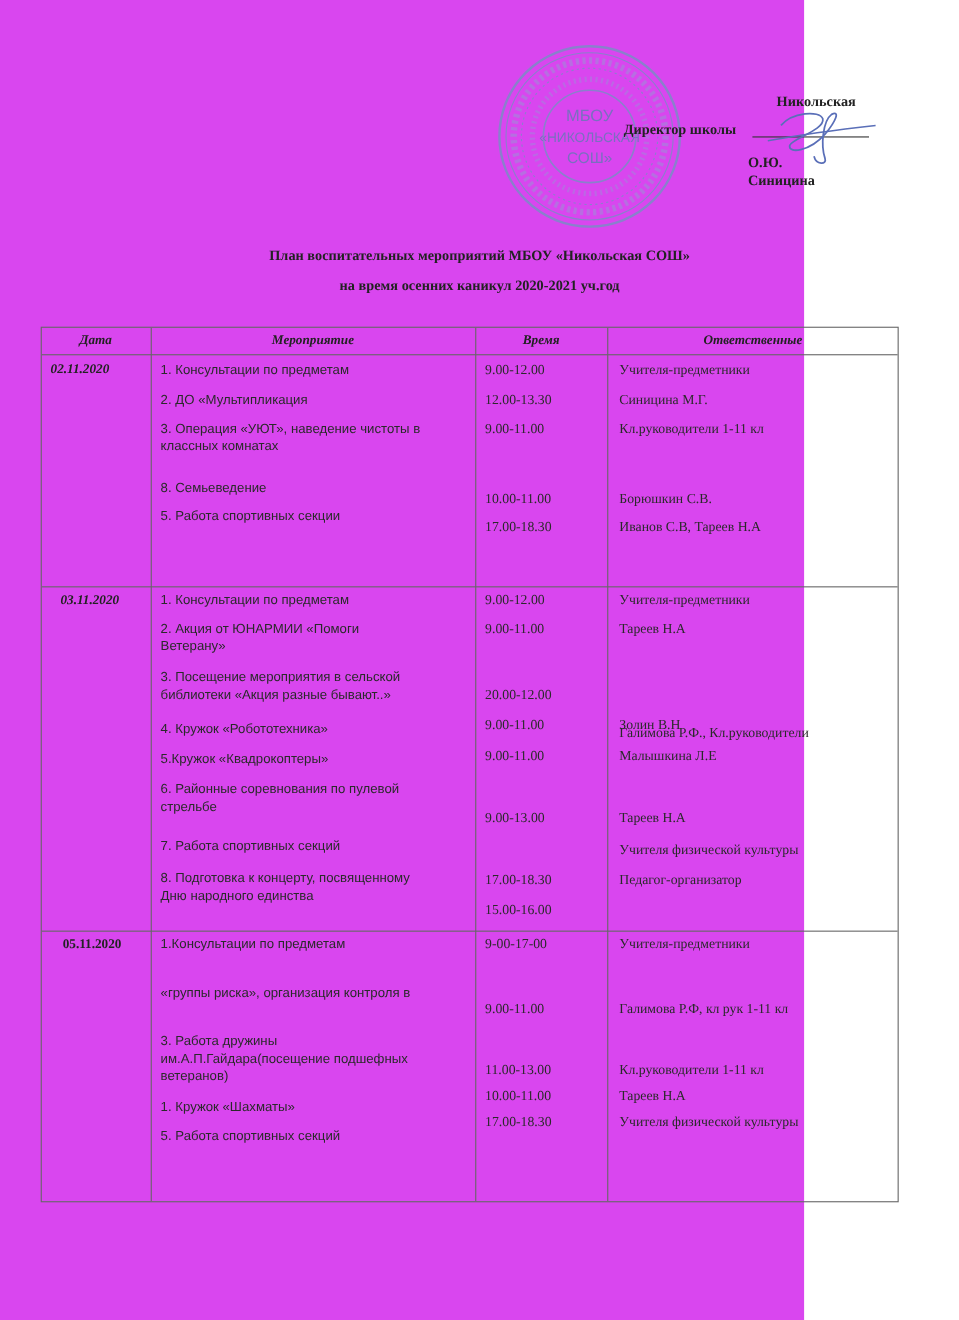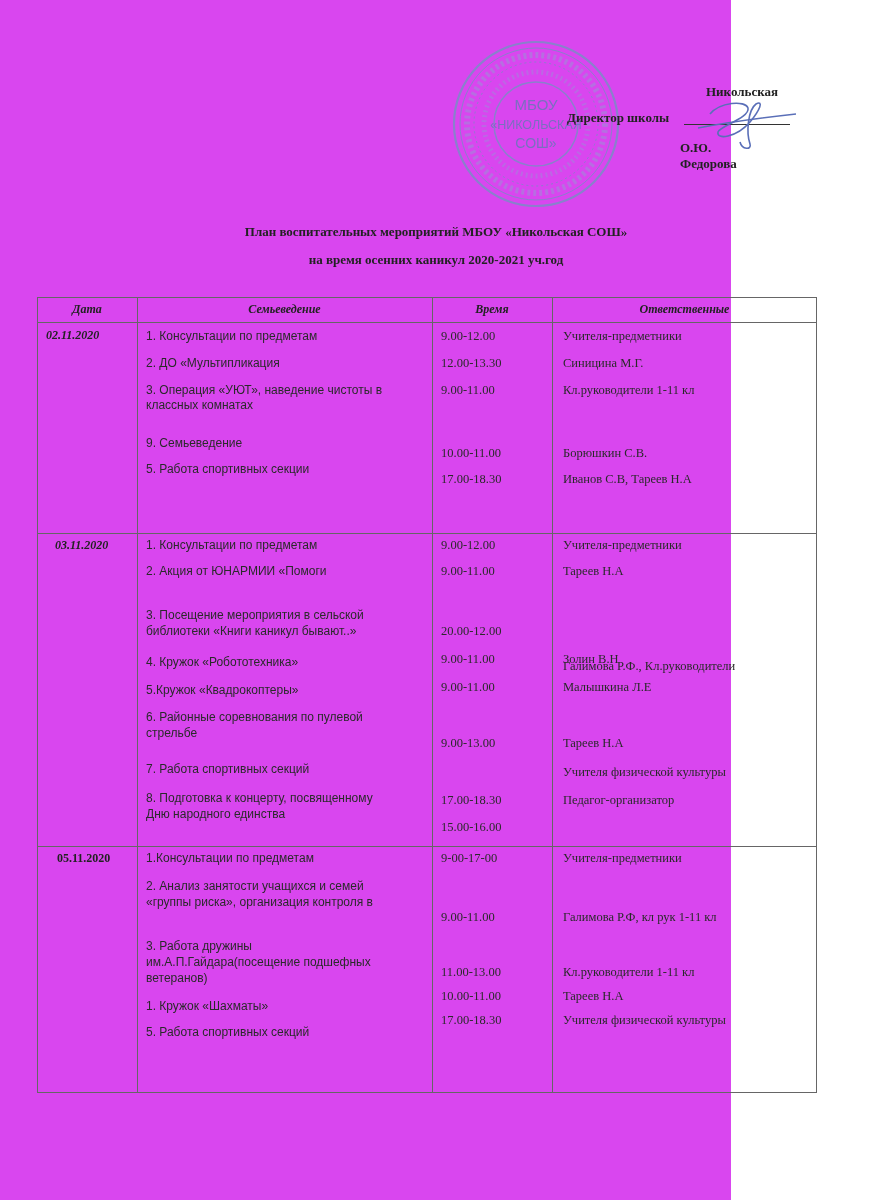--- a/index.html
+++ b/index.html
@@ -62,64 +62,65 @@
     </svg>
   </div>
 
   <div class="approve approve-title">Никольская</div>
   <div class="approve approve-role">Директор школы</div>
   <div class="approve-line"></div>
   <svg class="signature" viewBox="0 0 110 60">
     <path d="M20 22 C 30 10, 55 8, 58 16 C 60 26, 30 34, 28 40 C 26 48, 46 46, 60 30 C 70 18, 74 8, 66 12 C 58 18, 56 40, 60 52 C 62 58, 52 58, 50 50" fill="none" stroke="#5a6fb8" stroke-width="1.6"></path>
     <path d="M8 36 C 40 30, 70 26, 106 22" fill="none" stroke="#5a6fb8" stroke-width="1.4"></path>
   </svg>
-  <div class="approve approve-name">О.Ю. Федорова</div>
+  <div class="approve approve-name">О.Ю. Синицина</div>
 
   <div class="doc-title l1">План воспитательных мероприятий МБОУ «Никольская СОШ»</div>
   <div class="doc-title l2">на время осенних каникул 2020-2021 уч.год</div>
 
   <div class="tbl">
     <div class="vline" style="left:99px"></div>
     <div class="vline" style="left:394px"></div>
     <div class="vline" style="left:514px"></div>
     <div class="hline" style="top:24px"></div>
     <div class="hline" style="top:235px"></div>
     <div class="hline" style="top:548px"></div>
   </div>
 
   <div class="hdr" style="left:37px;width:100px">Дата</div>
-  <div class="hdr" style="left:137px;width:295px">Семьеведение</div>
+  <div class="hdr" style="left:137px;width:295px">Мероприятие</div>
   <div class="hdr" style="left:432px;width:120px">Время</div>
   <div class="hdr" style="left:552px;width:265px">Ответственные</div>
 
   <div class="date it" style="left:46px;top:328px">02.11.2020</div>
   <div class="cell act" style="top:329px">1. Консультации по предметам</div>
   <div class="cell act" style="top:356px">2. ДО «Мультипликация</div>
   <div class="cell act" style="top:383px">3. Операция «УЮТ», наведение чистоты в</div>
   <div class="cell act" style="top:398px">классных комнатах</div>
-  <div class="cell act" style="top:436px">9. Семьеведение</div>
+  <div class="cell act" style="top:436px">8. Семьеведение</div>
   <div class="cell act" style="top:462px">5. Работа спортивных секции</div>
 
   <div class="cell tm" style="top:329px">9.00-12.00</div>
   <div class="cell tm" style="top:356px">12.00-13.30</div>
   <div class="cell tm" style="top:383px">9.00-11.00</div>
   <div class="cell tm" style="top:446px">10.00-11.00</div>
   <div class="cell tm" style="top:472px">17.00-18.30</div>
 
   <div class="cell rs" style="top:329px">Учителя-предметники</div>
   <div class="cell rs" style="top:356px">Синицина М.Г.</div>
   <div class="cell rs" style="top:383px">Кл.руководители 1-11 кл</div>
   <div class="cell rs" style="top:446px">Борюшкин С.В.</div>
   <div class="cell rs" style="top:472px">Иванов С.В, Тареев Н.А</div>
 
   <div class="date it" style="left:55px;top:538px">03.11.2020</div>
   <div class="cell act" style="top:538px">1. Консультации по предметам</div>
   <div class="cell act" style="top:564px">2. Акция от ЮНАРМИИ «Помоги</div>
+  <div class="cell act" style="top:580px">Ветерану»</div>
   <div class="cell act" style="top:608px">3. Посещение мероприятия  в сельской</div>
-  <div class="cell act" style="top:624px">библиотеки «Книги каникул бывают..»</div>
+  <div class="cell act" style="top:624px">библиотеки «Акция разные бывают..»</div>
   <div class="cell act" style="top:655px">4. Кружок «Робототехника»</div>
   <div class="cell act" style="top:683px">5.Кружок «Квадрокоптеры»</div>
   <div class="cell act" style="top:710px">6. Районные соревнования по пулевой</div>
   <div class="cell act" style="top:726px">стрельбе</div>
   <div class="cell act" style="top:762px">7. Работа спортивных секций</div>
   <div class="cell act" style="top:791px">8. Подготовка к концерту, посвященному</div>
   <div class="cell act" style="top:807px">Дню народного единства</div>
 
   <div class="cell tm" style="top:538px">9.00-12.00</div>
   <div class="cell tm" style="top:564px">9.00-11.00</div>
@@ -134,21 +135,20 @@
   <div class="cell rs" style="top:564px">Тареев Н.А</div>
   <div class="cell rs" style="top:659px">Галимова Р.Ф., Кл.руководители</div>
   <div class="cell rs" style="top:652px">Золин В.Н</div>
   <div class="cell rs" style="top:680px">Малышкина Л.Е</div>
   <div class="cell rs" style="top:736px">Тареев Н.А</div>
   <div class="cell rs" style="top:765px">Учителя физической культуры</div>
   <div class="cell rs" style="top:793px">Педагог-организатор</div>
 
   <div class="date" style="left:57px;top:851px">05.11.2020</div>
   <div class="cell act" style="top:851px">1.Консультации по предметам</div>
-  <div class="cell act" style="top:879px">2. Анализ занятости учащихся и семей</div>
   <div class="cell act" style="top:895px">«группы риска», организация контроля в</div>
   <div class="cell act" style="top:939px">3. Работа дружины</div>
   <div class="cell act" style="top:955px">им.А.П.Гайдара(посещение подшефных</div>
   <div class="cell act" style="top:971px">ветеранов)</div>
   <div class="cell act" style="top:999px">1. Кружок «Шахматы»</div>
   <div class="cell act" style="top:1025px">5. Работа спортивных  секций</div>
 
   <div class="cell tm" style="top:851px">9-00-17-00</div>
   <div class="cell tm" style="top:910px">9.00-11.00</div>
   <div class="cell tm" style="top:965px">11.00-13.00</div>

